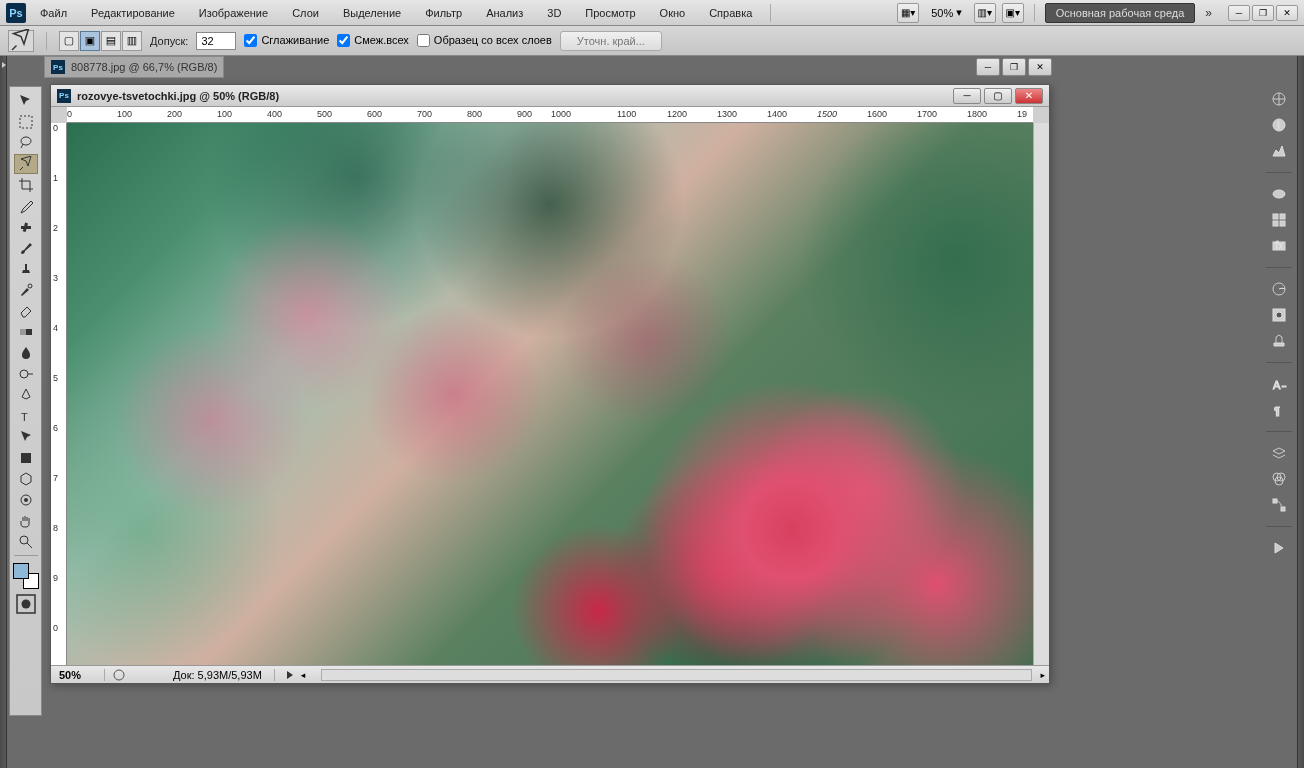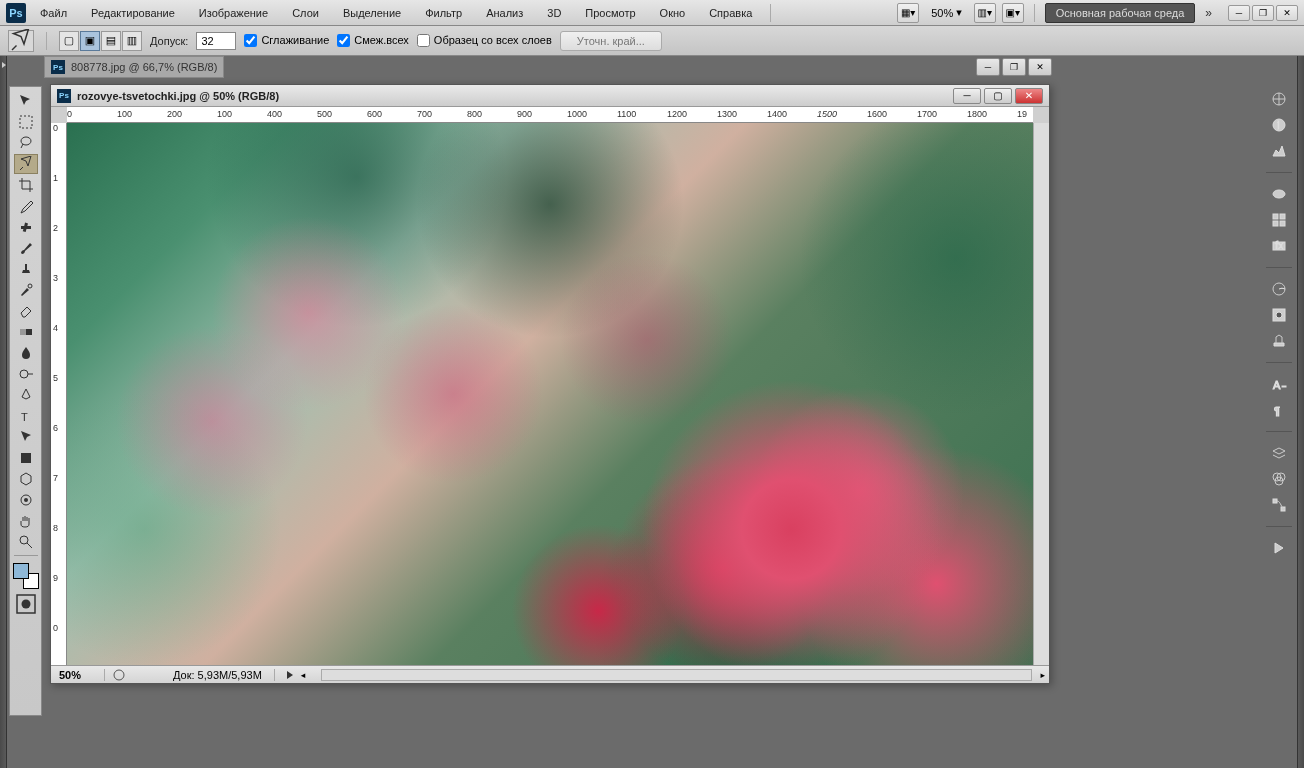--- a/index.html
+++ b/index.html
@@ -307,21 +307,21 @@
           <span class="ruler-tick" style="left: 0px; top: 2px;">0</span>
           <span class="ruler-tick" style="left: 50px; top: 2px;">100</span>
           <span class="ruler-tick" style="left: 100px; top: 2px;">200</span>
           <span class="ruler-tick" style="left: 150px; top: 2px;">100</span>
           <span class="ruler-tick" style="left: 200px; top: 2px;">400</span>
           <span class="ruler-tick" style="left: 250px; top: 2px;">500</span>
           <span class="ruler-tick" style="left: 300px; top: 2px;">600</span>
           <span class="ruler-tick" style="left: 350px; top: 2px;">700</span>
           <span class="ruler-tick" style="left: 400px; top: 2px;">800</span>
           <span class="ruler-tick" style="left: 450px; top: 2px;">900</span>
-          <span class="ruler-tick" style="left: 500px; top: 2px;">1000</span>
+          <span class="ruler-tick" style="left: 484px; top: 2px;">1000</span>
           <span class="ruler-tick" style="left: 550px; top: 2px;">1100</span>
           <span class="ruler-tick" style="left: 600px; top: 2px;">1200</span>
           <span class="ruler-tick" style="left: 650px; top: 2px;">1300</span>
           <span class="ruler-tick" style="left: 700px; top: 2px;">1400</span>
           <span class="ruler-tick" style="left: 750px; top: 2px; font-style: italic;">1500</span>
           <span class="ruler-tick" style="left: 800px; top: 2px;">1600</span>
           <span class="ruler-tick" style="left: 850px; top: 2px;">1700</span>
           <span class="ruler-tick" style="left: 900px; top: 2px;">1800</span>
           <span class="ruler-tick" style="left: 950px; top: 2px;">19</span>
         </div>

